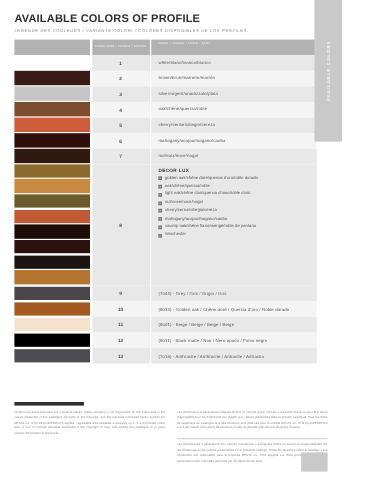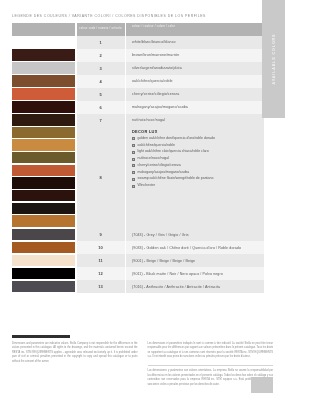--- a/index.html
+++ b/index.html
@@ -112,20 +112,21 @@
 </head>
 <body>
 
 <div class="page">
 
   <div class="side-tab">
     <span class="vtext">AVAILABLE COLORS</span>
   </div>
 
   <div class="header">
+    <div class="title">AVAILABLE COLORS OF PROFILE</div>
     <div class="subtitle">LEGENDE DES COULEURS / VARIANTE COLORI / COLORES DISPONIBLES DE LOS PERFILES</div>
   </div>
 
   <div class="table">
     <div class="thead">
       <div class="th th-swatch"></div>
       <div class="th th-num">
         <span class="th-label">colour code / numero / articolo</span>
       </div>
       <div class="th th-name">

